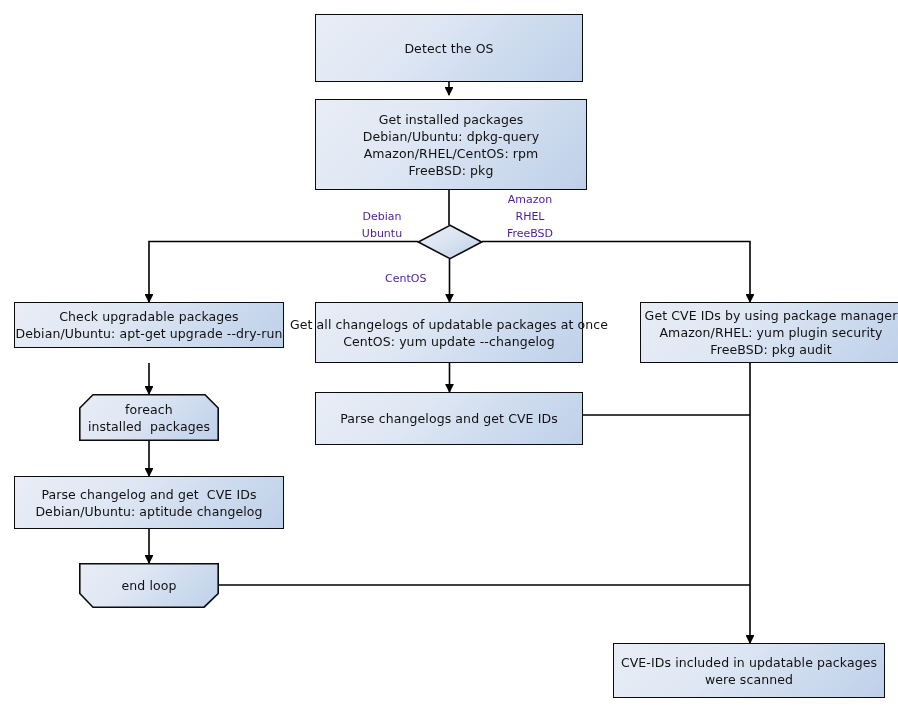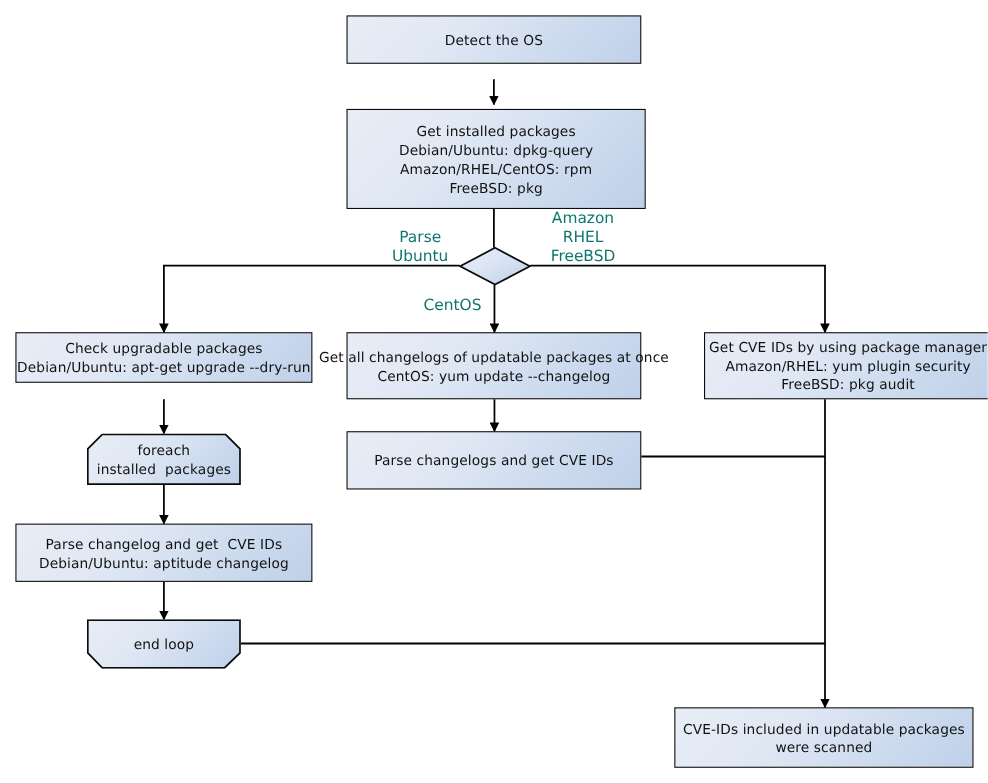--- a/index.html
+++ b/index.html
@@ -63,23 +63,23 @@
     top: 0;
     width: 100%;
     height: 100%;
     pointer-events: none;
   }
   .diamond-wrap {
     position: absolute;
   }
   .label-text {
     position: absolute;
-    font-size: 14px;
+    font-size: 11px;
     line-height: 17px;
-    color: #0f766e;
+    color: #4c1d95;
     text-align: center;
     white-space: pre;
   }
   .node-lines {
     display: block;
     white-space: pre;
   }
 </style>
 </head>
 <body>
@@ -111,21 +111,21 @@
 
     <path d="M 449.5 363 L 449.5 392" stroke="#000000" stroke-width="1.6" fill="none" marker-end="url(#arrow)"></path>
 
     <path d="M 583 415 L 750 415" stroke="#000000" stroke-width="1.6" fill="none"></path>
 
     <path d="M 219 585 L 750 585" stroke="#000000" stroke-width="1.6" fill="none"></path>
 
     <path d="M 750 363 L 750 643" stroke="#000000" stroke-width="1.6" fill="none" marker-end="url(#arrow)"></path>
   </svg>
 
-  <div class="node rect" style="left:315px; top:14px; width:268px; height:44px;">
+  <div class="node rect" style="left:315px; top:14px; width:268px; height:68px;">
     <span class="node-lines">Detect the OS</span>
   </div>
 
   <div class="node rect" style="left:315px; top:99px; width:272px; height:91px;">
     <span class="node-lines">Get installed packages
 Debian/Ubuntu: dpkg-query
 Amazon/RHEL/CentOS: rpm
 FreeBSD: pkg</span>
   </div>
 
@@ -135,21 +135,21 @@
         <linearGradient id="gradDiamond" x1="0" y1="0" x2="1" y2="1">
           <stop offset="0%" stop-color="#e8edf6"></stop>
           <stop offset="40%" stop-color="#dde6f3"></stop>
           <stop offset="100%" stop-color="#bed0e9"></stop>
         </linearGradient>
       </defs>
       <polygon points="33,1.3 64.7,18 33,34.7 1.3,18" fill="url(#gradDiamond)" stroke="#0b0b0b" stroke-width="1.6"></polygon>
     </svg>
   </div>
 
-  <div class="label-text" style="left:348px; top:208px; width:68px;">Parse
+  <div class="label-text" style="left:348px; top:208px; width:68px;">Debian
 Ubuntu</div>
 
   <div class="label-text" style="left:492px; top:191px; width:76px;">Amazon
 RHEL
 FreeBSD</div>
 
   <div class="label-text" style="left:385px; top:270px; width:56px; text-align:left;">CentOS</div>
 
   <div class="node rect" style="left:14px; top:302px; width:270px; height:46px;">
     <span class="node-lines">Check upgradable packages

